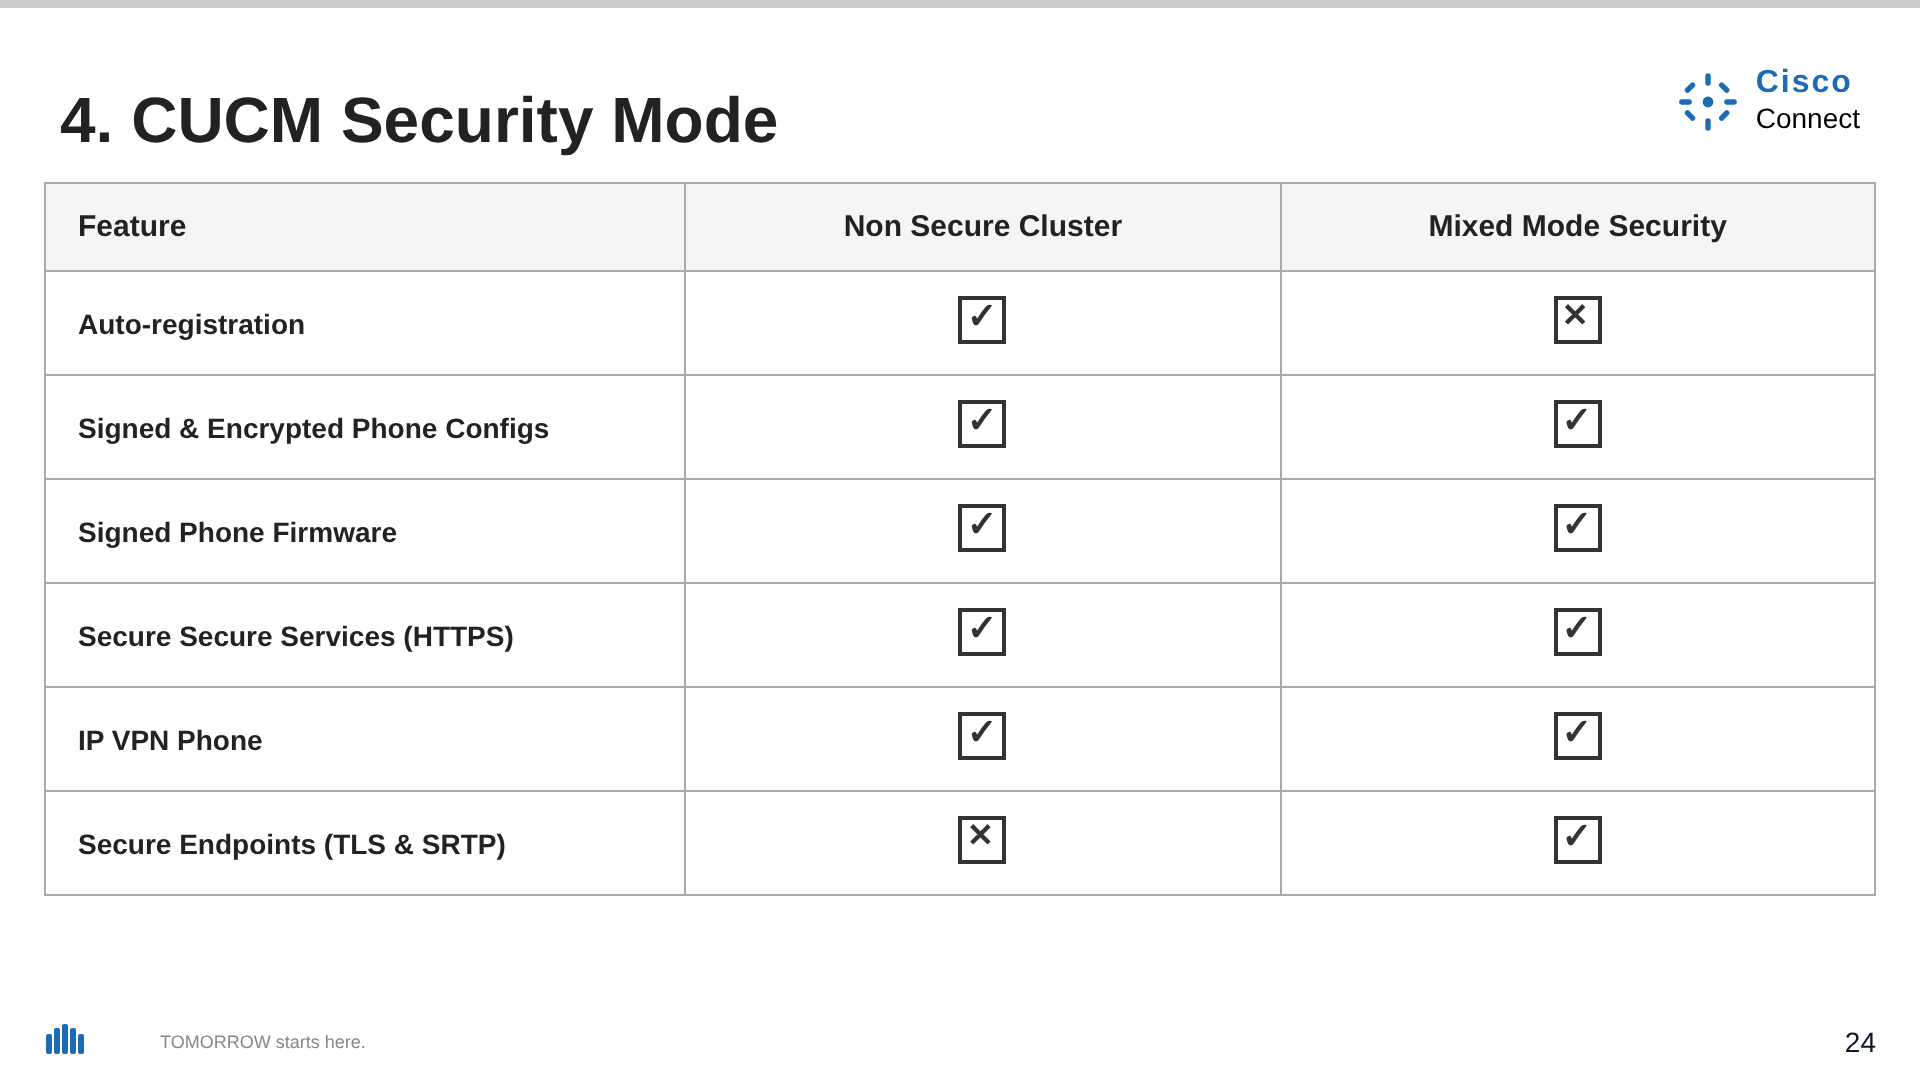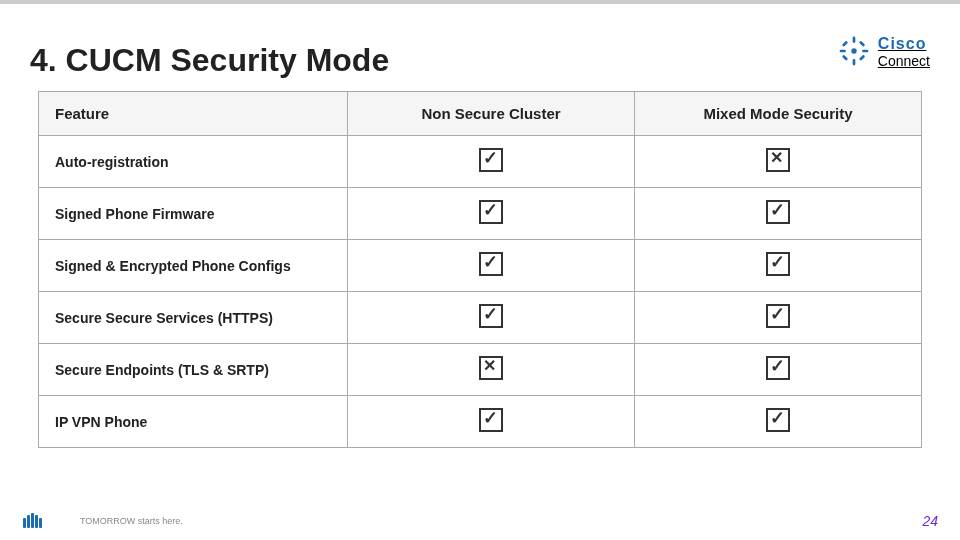--- a/index.html
+++ b/index.html
@@ -29,23 +29,22 @@
     .page-title {
       font-size: 32px;
       font-weight: bold;
       color: #222222;
       margin-top: 20px;
     }
 
     
     .logo-container {
       display: flex;
-      align-items: flex-end;
+      align-items: flex-start;
       gap: 6px;
-      text-decoration: underline;
     }
 
     .logo-icon {
       width: 36px;
       height: 36px;
     }
 
     .logo-words {
       display: flex;
       flex-direction: column;
@@ -58,21 +57,21 @@
       font-weight: bold;
       letter-spacing: 1px;
     }
 
     .logo-connect {
       font-size: 14px;
       color: #000000;
     }
 
     .main-content {
-      padding: 0 38px;
+      padding: 0 22px;
       border-radius: 12px;
     }
 
     table {
       width: 100%;
       border-collapse: collapse;
       border: 1px solid #aaaaaa;
     }
 
     th, td {
@@ -136,22 +135,21 @@
       letter-spacing: 1px;
     }
 
     .footer-tagline {
       font-size: 9px;
       color: #888;
     }
 
     .page-number {
       font-size: 14px;
-      color: #6d28d9;
-      font-style: italic;
+      color: #0f172a;
     }
 
     
     .checkbox-checked {
       display: inline-block;
       width: 24px;
       height: 24px;
       border: 2px solid #333;
       position: relative;
     }
@@ -221,42 +219,42 @@
         <th class="col-mixed">Mixed Mode Security</th>
       </tr>
     </thead>
     <tbody id="table-body">
     <tr>
           <td>Auto-registration</td>
           <td class="cell-center"><span class="checkbox-checked"></span></td>
           <td class="cell-center"><span class="checkbox-x"></span></td>
         </tr>
         <tr>
+          <td>Signed &amp; Encrypted Phone Configs</td>
+          <td class="cell-center"><span class="checkbox-checked"></span></td>
+          <td class="cell-center"><span class="checkbox-checked"></span></td>
+        </tr>
+        <tr>
           <td>Signed Phone Firmware</td>
           <td class="cell-center"><span class="checkbox-checked"></span></td>
           <td class="cell-center"><span class="checkbox-checked"></span></td>
         </tr>
         <tr>
-          <td>Signed &amp; Encrypted Phone Configs</td>
-          <td class="cell-center"><span class="checkbox-checked"></span></td>
-          <td class="cell-center"><span class="checkbox-checked"></span></td>
-        </tr>
-        <tr>
           <td>Secure Secure Services (HTTPS)</td>
+          <td class="cell-center"><span class="checkbox-checked"></span></td>
+          <td class="cell-center"><span class="checkbox-checked"></span></td>
+        </tr>
+        <tr>
+          <td>IP VPN Phone</td>
           <td class="cell-center"><span class="checkbox-checked"></span></td>
           <td class="cell-center"><span class="checkbox-checked"></span></td>
         </tr>
         <tr>
           <td>Secure Endpoints (TLS &amp; SRTP)</td>
           <td class="cell-center"><span class="checkbox-x"></span></td>
-          <td class="cell-center"><span class="checkbox-checked"></span></td>
-        </tr>
-        <tr>
-          <td>IP VPN Phone</td>
-          <td class="cell-center"><span class="checkbox-checked"></span></td>
           <td class="cell-center"><span class="checkbox-checked"></span></td>
         </tr>
       </tbody>
   </table>
 </div>
 
 <div class="footer">
   <div class="footer-left">
     <span class="footer-cisco-logo">
       

